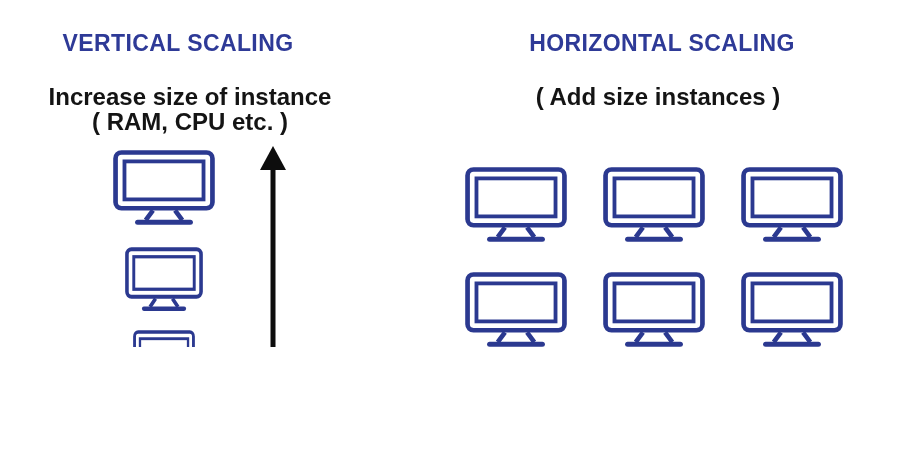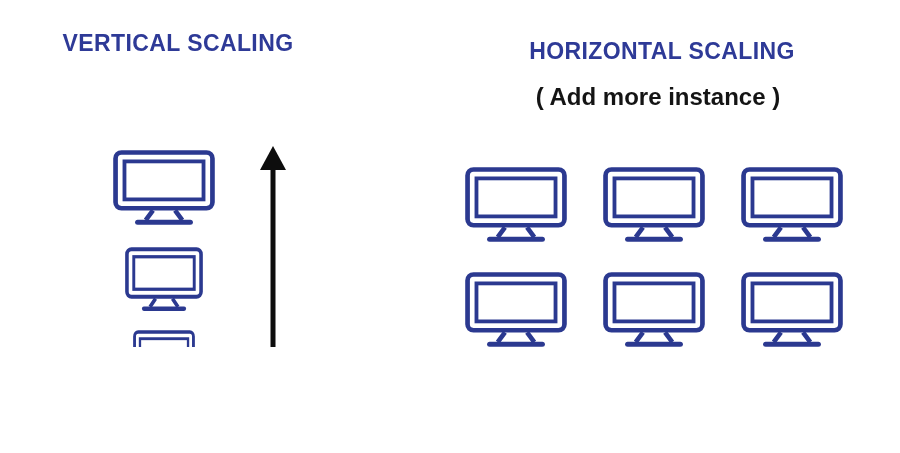--- a/index.html
+++ b/index.html
@@ -21,21 +21,21 @@
   .title{
     position:absolute;
     font-size:23px;
     font-weight:bold;
     letter-spacing:0.4px;
     color:var(--title-blue);
     text-align:center;
     white-space:nowrap;
   }
   .left-title{left:28px;top:30px;width:300px;}
-  .right-title{left:512px;top:30px;width:300px;margin-top:8px;}
+  .right-title{left:512px;top:30px;width:300px;}
   .subtitle{
     position:absolute;
     font-size:24px;
     font-weight:bold;
     color:var(--text-black);
     text-align:center;
     line-height:25px;
     white-space:nowrap;
   }
   .left-subtitle{left:25px;top:84px;width:330px;}
@@ -70,41 +70,43 @@
       <line x1="29" y1="85.5" x2="91" y2="85.5" stroke="currentColor" stroke-width="6" stroke-linecap="round"></line>
     </g>
   </defs>
 </svg>
 
 <div class="canvas">
 
   <section>
     <h1 class="title left-title">VERTICAL SCALING</h1>
     <div class="subtitle left-subtitle">
+      <div>Increase size of instance</div>
+      <div>( RAM, CPU etc. )</div>
     </div>
 
     <svg class="monitor m-large" viewBox="0 0 120 90" preserveAspectRatio="none">
         <use href="#monitor-shape"></use>
       </svg>
     <svg class="monitor m-medium" viewBox="0 0 120 90" preserveAspectRatio="none">
         <use href="#monitor-shape"></use>
       </svg>
     <svg class="monitor m-small" viewBox="0 0 120 90" preserveAspectRatio="none">
         <use href="#monitor-shape"></use>
       </svg>
 
     <svg class="arrow arrow-up" viewBox="0 0 30 241">
       <line x1="15" y1="20" x2="15" y2="239" stroke="currentColor" stroke-width="5"></line>
       <polygon points="15,0 28,24 2,24" fill="currentColor"></polygon>
     </svg>
   </section>
 
   <section>
     <h1 class="title right-title">HORIZONTAL SCALING</h1>
-    <div class="subtitle right-subtitle">( Add more instance )</div>
+    <div class="subtitle right-subtitle">( Add size instances )</div>
 
     <div>
       <svg class="monitor g-r1c1" viewBox="0 0 120 90" preserveAspectRatio="none">
           <use href="#monitor-shape"></use>
         </svg>
       <svg class="monitor g-r1c2" viewBox="0 0 120 90" preserveAspectRatio="none">
           <use href="#monitor-shape"></use>
         </svg>
       <svg class="monitor g-r1c3" viewBox="0 0 120 90" preserveAspectRatio="none">
           <use href="#monitor-shape"></use>

